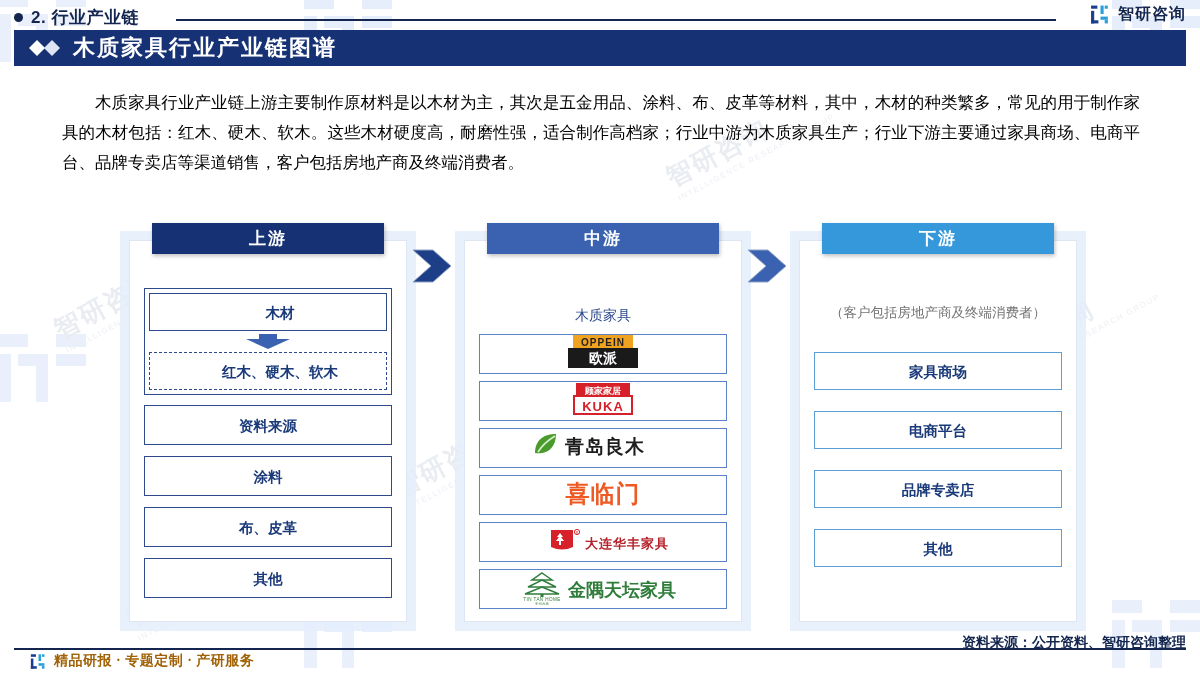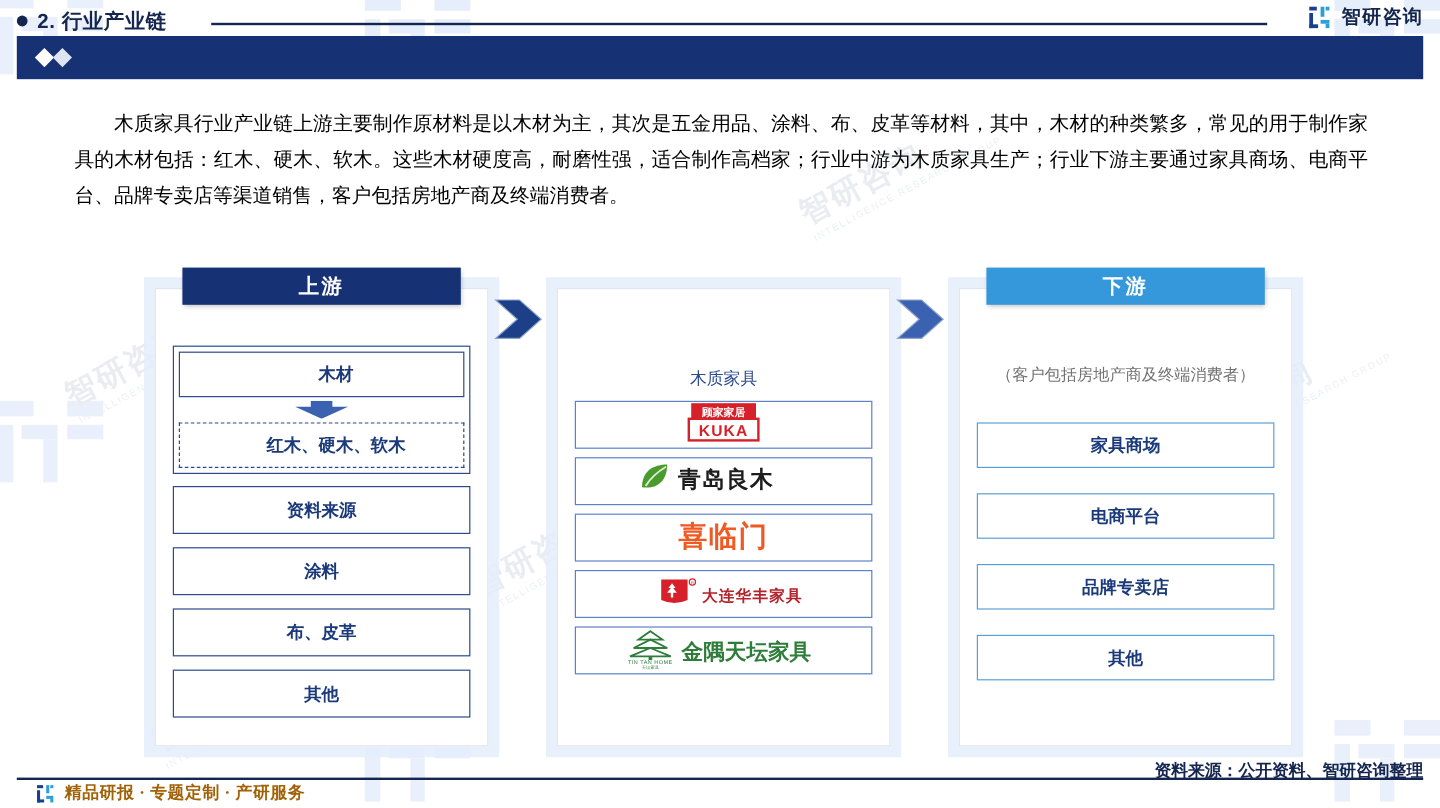--- a/index.html
+++ b/index.html
@@ -260,20 +260,21 @@
     <span class="brand-name">智研咨询</span>
   </div>
 
   <div class="titlebar">
     <span class="diamonds">
       <svg width="34" height="18" viewBox="0 0 34 18">
         <polygon points="9,1 17,9 9,17 1,9" fill="#ffffff"></polygon>
         <polygon points="24,1 32,9 24,17 16,9" fill="#dde4f2"></polygon>
       </svg>
     </span>
+    <span class="titlebar-text">木质家具行业产业链图谱</span>
   </div>
 
   <div class="intro">
     <p>木质家具行业产业链上游主要制作原材料是以木材为主，其次是五金用品、涂料、布、皮革等材料，其中，木材的种类繁多，常见的用于制作家具的木材包括：红木、硬木、软木。这些木材硬度高，耐磨性强，适合制作高档家；行业中游为木质家具生产；行业下游主要通过家具商场、电商平台、品牌专卖店等渠道销售，客户包括房地产商及终端消费者。</p>
   </div>
 
   <div class="diagram">
 
     <div class="col up">
       <div class="col-head">
@@ -296,23 +297,36 @@
       </div>
     </div>
 
     <div class="chev one">
       <svg width="42" height="36" viewBox="0 0 42 36">
         <polygon points="2,2 22,2 40,18 22,34 2,34 20,18" fill="#1d3f87" stroke="#8fa3c9" stroke-width="1"></polygon>
       </svg>
     </div>
 
     <div class="col mid">
+      <div class="col-head">
+        <span>中游</span>
+      </div>
       <div class="col-body">
         <div class="mid-caption">木质家具</div>
 
+        <div class="logo-cell">
+          <span>
+            <svg width="86" height="36" viewBox="0 0 86 36">
+              <rect x="13" y="1" width="60" height="13" fill="#f0a221"></rect>
+              <text x="43" y="11.5" font-family="'Liberation Sans',sans-serif" font-size="10" font-weight="700" fill="#231f20" text-anchor="middle" letter-spacing="1">OPPEIN</text>
+              <rect x="8" y="14" width="70" height="20" fill="#1a1a1a"></rect>
+              <text x="43" y="29" font-family="'Liberation Serif',serif" font-size="14" font-weight="700" fill="#ffffff" text-anchor="middle">欧派</text>
+            </svg>
+          </span>
+        </div>
 
         <div class="logo-cell">
           <span>
             <svg width="70" height="36" viewBox="0 0 70 36">
               <rect x="8" y="2" width="54" height="13" fill="#d6202a"></rect>
               <text x="35" y="12.5" font-family="'Liberation Serif',serif" font-size="9" font-weight="700" fill="#ffffff" text-anchor="middle">顾家家居</text>
               <rect x="6" y="15" width="58" height="18" fill="#ffffff" stroke="#d6202a" stroke-width="2"></rect>
               <text x="35" y="29.5" font-family="'Liberation Sans',sans-serif" font-size="13" font-weight="700" fill="#d6202a" text-anchor="middle" letter-spacing="1">KUKA</text>
             </svg>
           </span>

